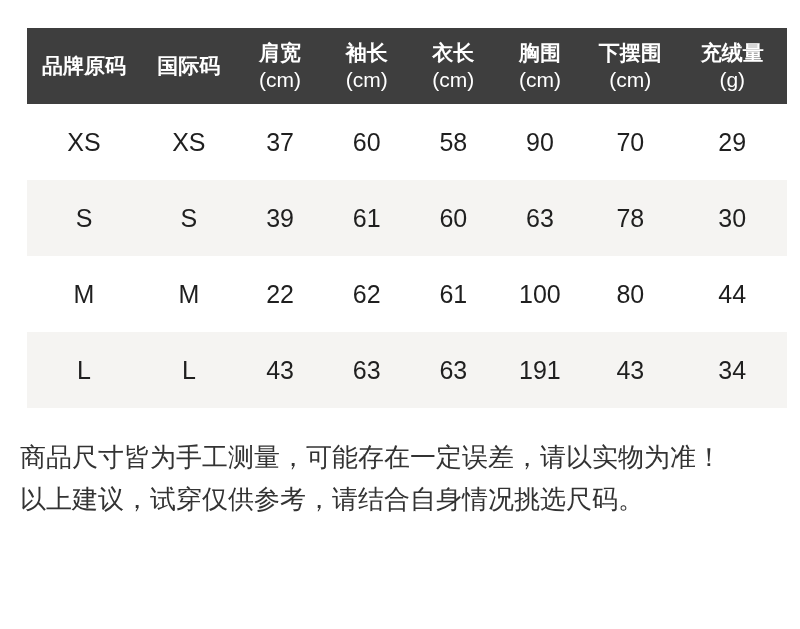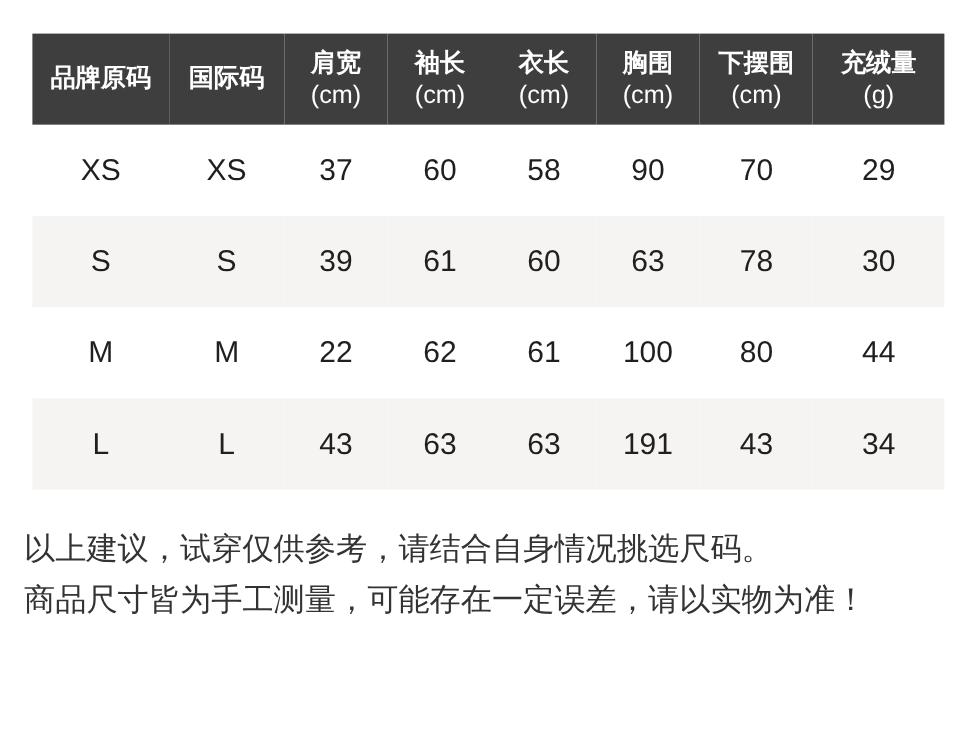--- a/index.html
+++ b/index.html
@@ -147,15 +147,15 @@
           <td>63</td>
           <td>191</td>
           <td>43</td>
           <td>34</td>
         </tr>
       </tbody>
   </table>
 </div>
 
 <div class="notes">
+  <div>商品尺寸皆为手工测量，可能存在一定误差，请以实物为准！</div>
   <div>以上建议，试穿仅供参考，请结合自身情况挑选尺码。</div>
-  <div>商品尺寸皆为手工测量，可能存在一定误差，请以实物为准！</div>
 </div>
 
 </body></html>

